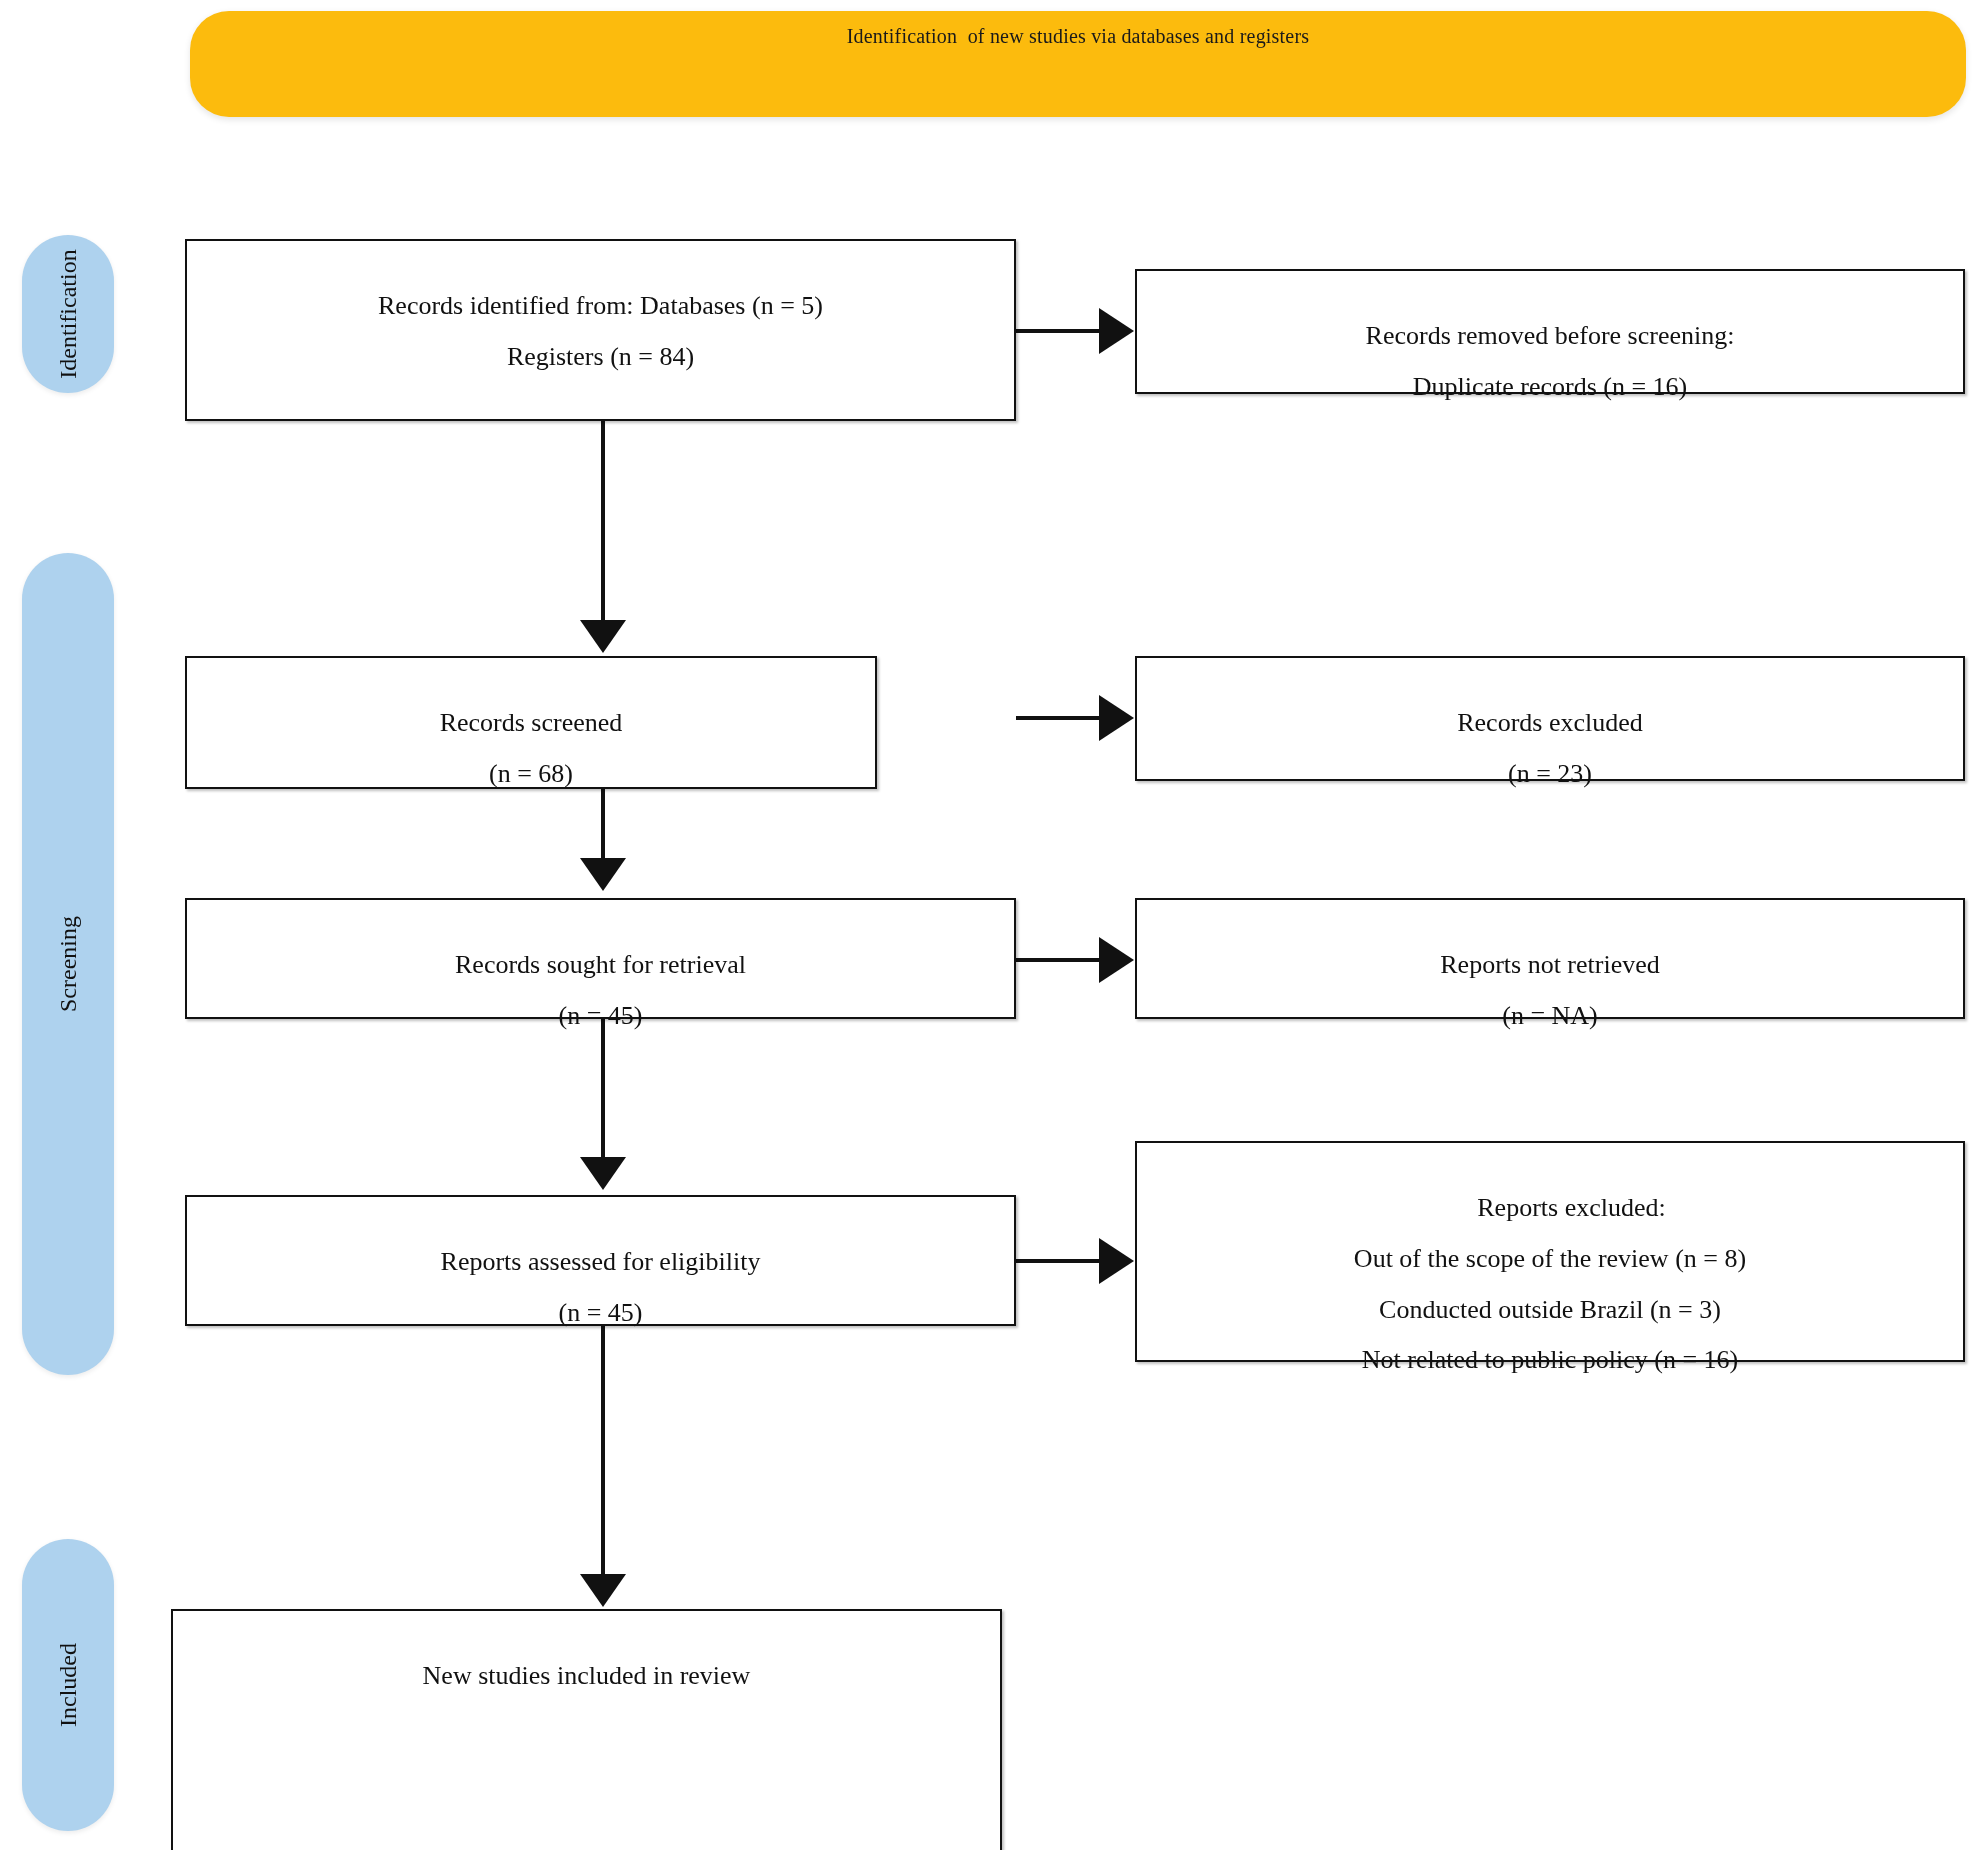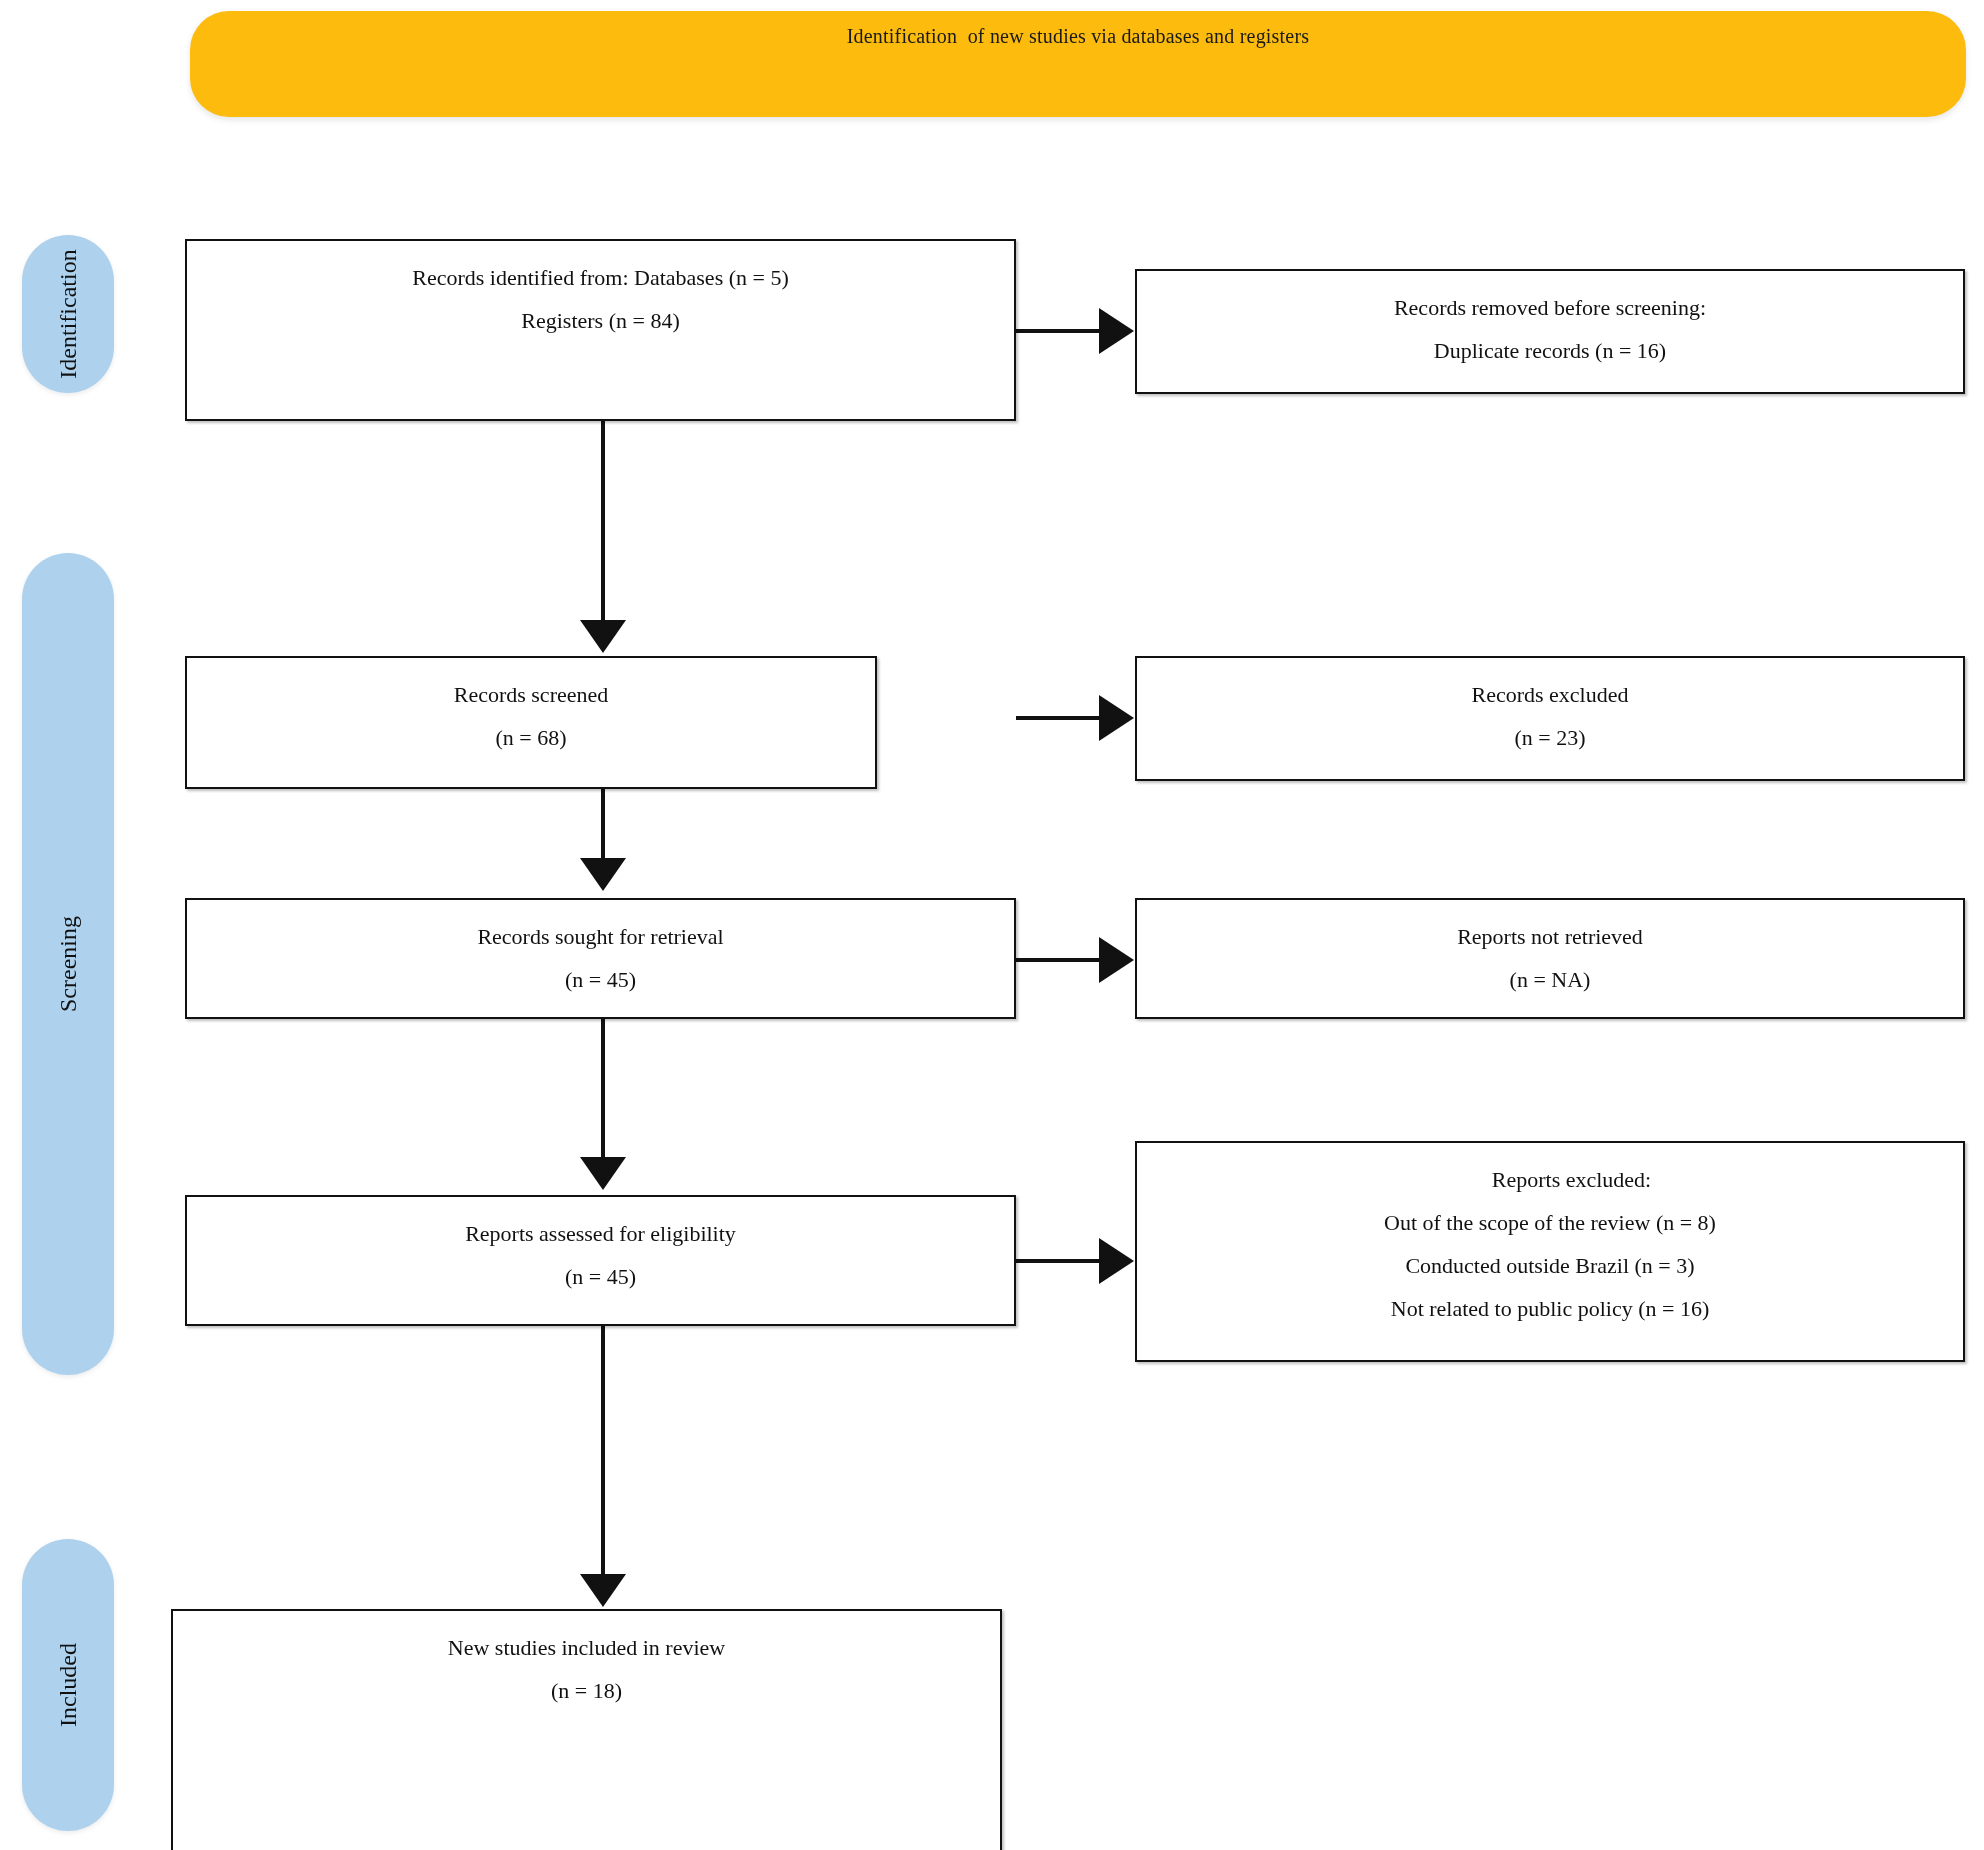--- a/index.html
+++ b/index.html
@@ -70,22 +70,23 @@
   .box {
     position: absolute;
     background: #ffffff;
     border: 2.5px solid #111111;
     box-sizing: border-box;
     box-shadow: 1.9px 1.9px 2.5px rgba(0,0,0,0.25);
   }
   .box-inner {
     padding: 16.4px 21.5px 0 21.5px;
     text-align: center;
-    font-size: 22px;
+    font-size: 26px;
     line-height: 1.95;
+    margin-top: 24px;
   }
   .box-inner .line { display: block; white-space: pre; }
 
   
   .box-inner.reasons { text-align: center; }
   .box-inner.reasons .heading {
     display: block;
     text-align: center;
     padding-left: 43px;
     white-space: pre;
@@ -216,21 +217,20 @@
   <div class="box" id="box-assessed">
     <div class="box-inner">
       <span class="line">Reports assessed for eligibility</span>
       <span class="line">(n = 45)</span>
     </div>
   </div>
 
   <div class="box" id="box-included">
     <div class="box-inner">
       <span class="line">New studies included in review</span>
-      <span class="line">(n = 18)</span>
     </div>
   </div>
 
   <div class="box" id="box-removed">
     <div class="box-inner">
       <span class="line">Records removed before screening:</span>
       <span class="line">Duplicate records (n = 16)</span>
     </div>
   </div>
 

